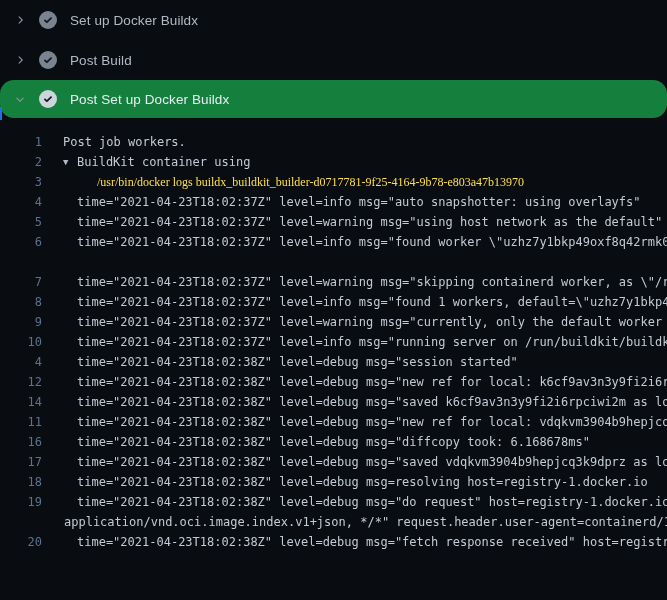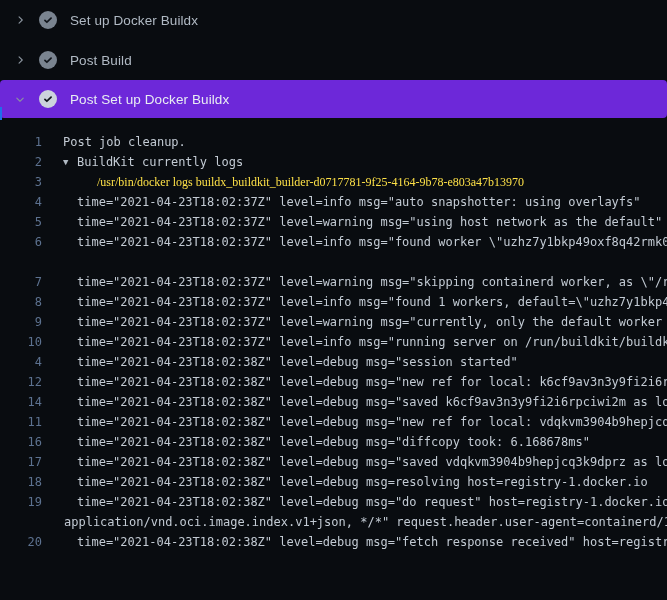--- a/index.html
+++ b/index.html
@@ -2,21 +2,21 @@
 <html><head>
 <meta charset="utf-8">
 <style>
   html,body{margin:0;padding:0;}
   body{width:667px;height:600px;overflow:hidden;background:#090c10;font-family:"Liberation Sans",sans-serif;}
   .viewer{position:relative;width:667px;height:600px;overflow:hidden;}
 
   
   .steps{width:100%;}
   .step{height:40px;display:flex;align-items:center;padding-left:12px;box-sizing:border-box;cursor:pointer;position:relative;}
-  .step.expanded{height:38px;background:#6d28d9;border-radius:4px;}
+  .step.expanded{height:38px;background:#15803d;border-radius:14px;}
   .chev{width:16px;height:16px;margin-right:11px;display:flex;align-items:center;justify-content:center;flex:none;}
   .chev svg{display:block;}
   .chev .down{display:none;}
   .expanded .chev .down{display:block;}
   .check{width:18px;height:18px;margin-right:13px;flex:none;}
   .check .circ{fill:#7a8490;}
   .check .mark{fill:#10151b;}
   .expanded .check .circ{fill:#ccd4dc;}
   .step-title{font-size:13.5px;font-weight:500;color:#b1bac4;letter-spacing:.1px;}
   .expanded .step-title{color:#e8edf2;}
@@ -89,25 +89,25 @@
         </span>
         <span class="step-title">Post Set up Docker Buildx</span>
         <span class="focus-strip"></span>
       </div>
     </div>
 
   <div class="log">
 
   <div class="line k-plain">
         <a class="ln">1</a>
-        <span class="txt"><span>Post job cleanup.</span></span>
+        <span class="txt"><span>Post job workers.</span></span>
       </div>
       <div class="line k-group">
         <a class="ln">2</a>
-        <span class="txt"><span class="tri">▼</span><span>BuildKit currently logs</span></span>
+        <span class="txt"><span class="tri">▼</span><span>BuildKit container using</span></span>
       </div>
       <div class="line k-command">
         <a class="ln">3</a>
         <span class="txt"><span>/usr/bin/docker logs buildx_buildkit_builder-d0717781-9f25-4164-9b78-e803a47b13970</span></span>
       </div>
       <div class="line k-child">
         <a class="ln">4</a>
         <span class="txt"><span>time="2021-04-23T18:02:37Z" level=info msg="auto snapshotter: using overlayfs"</span></span>
       </div>
       <div class="line k-child">

